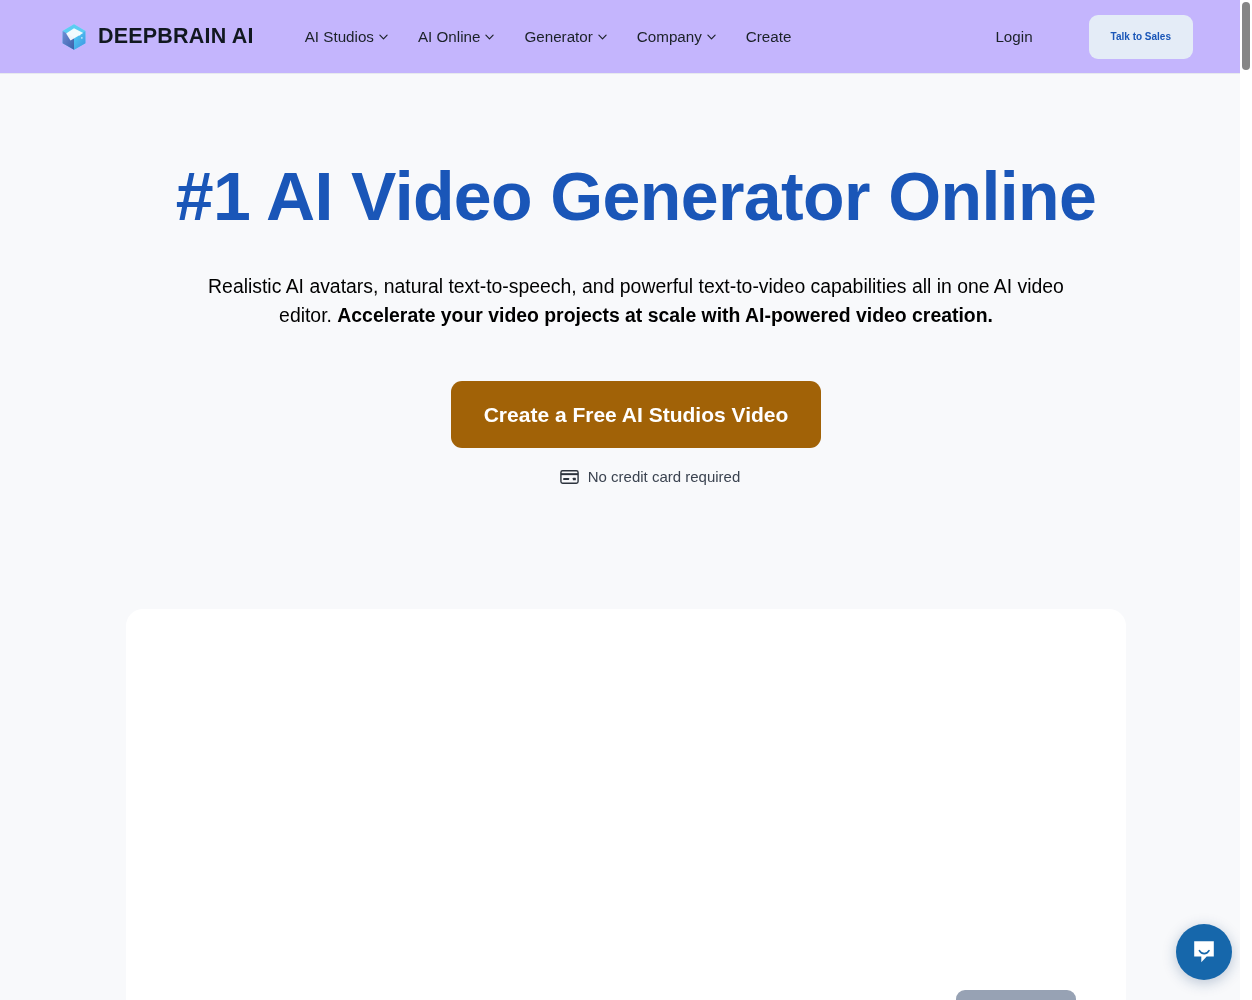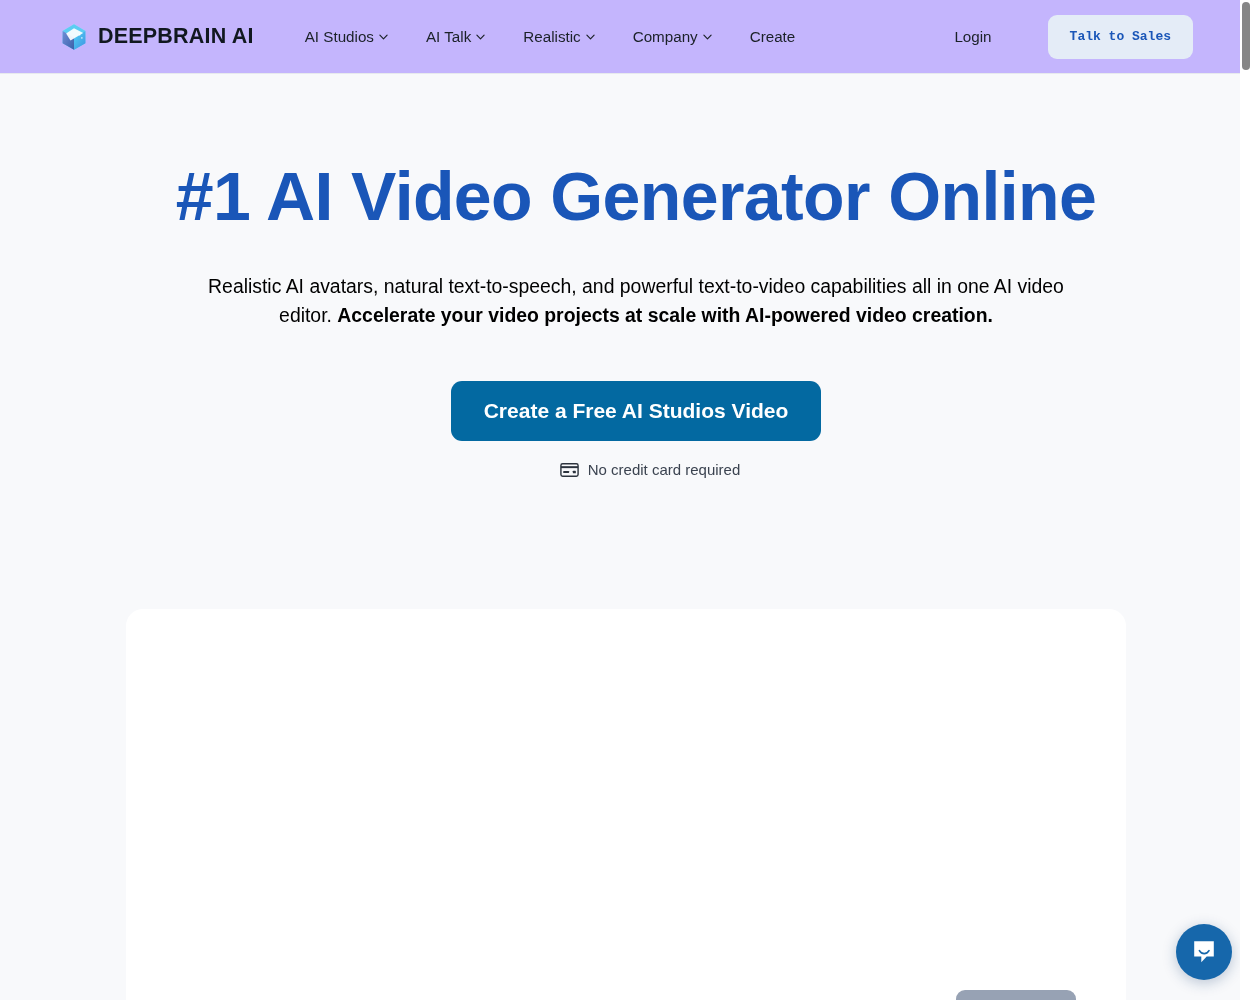--- a/index.html
+++ b/index.html
@@ -21,41 +21,41 @@
     z-index:20;
   }
   .brand { display:flex; align-items:center; gap:10px; margin-left:60px; }
   .brand-mark { width:28px; height:28px; display:block; }
   .brand-text {
     font-size:21.5px; font-weight:700; letter-spacing:0.2px;
     color:#111820; white-space:nowrap;
   }
   .brand-text .lite { font-weight:700; }
 
-  .nav { display:flex; align-items:flex-start; margin-left:51px; gap:8px; }
+  .nav { display:flex; align-items:flex-start; margin-left:51px; gap:0; }
   .nav-item {
     display:flex; align-items:center; gap:5px;
     font-size:15.2px; color:#1b2128; white-space:nowrap;
     padding:8px 0; margin-right:30px; cursor:pointer;
   }
   .nav-item:last-child { margin-right:0; }
   .chev { width:9px; height:6px; display:block; flex:none; }
 
   .right-zone { display:flex; align-items:center; margin-left:auto; margin-right:47px; gap:16px; }
   .login-link {
     font-size:15.2px; color:#1b2128; cursor:pointer;
     margin-right:40px; white-space:nowrap;
   }
   .btn-sales {
     background:#e4ecf7; color:#1a56b8;
-    font-size:13px; font-weight:700;
+    font-size:10px; font-weight:700;
     border:none; border-radius:9px;
     height:44px; padding:0 22px;
     cursor:pointer; white-space:nowrap;
-    font-family:Liberation Mono, monospace;
+    font-family:Liberation Sans, sans-serif;
   }
   .btn-start {
     background:#1856b5; color:#ffffff;
     font-size:15.2px; font-weight:700;
     border:none; border-radius:9px;
     height:48px; padding:0 23px;
     margin-left:11px; cursor:pointer; white-space:nowrap;
     font-family:inherit;
   }
 
@@ -72,24 +72,24 @@
     margin:40px auto 0;
     width:870px;
     text-align:center;
     font-size:19.4px; line-height:29px;
     color:#000000;
   }
   .hero-sub b { font-weight:700; }
 
   .cta-wrap { text-align:center; margin-top:51px; }
   .btn-cta {
-    background:#0369a1; color:#fff;
+    background:#a16207; color:#fff;
     font-size:21px; font-weight:700;
     border:none; border-radius:11px;
-    height:60px; padding:0 33px;
+    height:67px; padding:0 33px;
     cursor:pointer; font-family:inherit;
   }
   .nocard {
     margin-top:20px;
     display:flex; align-items:center; justify-content:center; gap:9px;
     font-size:15px; color:#3b4350;padding-left:28px;
   }
   .card-icon { width:19px; height:14px; display:block; }
 
   
@@ -169,30 +169,30 @@
     <div class="nav-item">
       <span>AI Studios</span>
       <span>
         <svg class="chev" viewBox="0 0 10 6">
             <path d="M1 1l4 4 4-4" fill="none" stroke="#1b2128" stroke-width="1.3" stroke-linecap="round" stroke-linejoin="round"></path>
           </svg>
       </span>
     </div>
 
     <div class="nav-item">
-      <span>AI Talk</span>
-      <span>
-        <svg class="chev" viewBox="0 0 10 6">
-            <path d="M1 1l4 4 4-4" fill="none" stroke="#1b2128" stroke-width="1.3" stroke-linecap="round" stroke-linejoin="round"></path>
-          </svg>
-      </span>
-    </div>
-
-    <div class="nav-item">
-      <span>Realistic</span>
+      <span>AI Online</span>
+      <span>
+        <svg class="chev" viewBox="0 0 10 6">
+            <path d="M1 1l4 4 4-4" fill="none" stroke="#1b2128" stroke-width="1.3" stroke-linecap="round" stroke-linejoin="round"></path>
+          </svg>
+      </span>
+    </div>
+
+    <div class="nav-item">
+      <span>Generator</span>
       <span>
         <svg class="chev" viewBox="0 0 10 6">
             <path d="M1 1l4 4 4-4" fill="none" stroke="#1b2128" stroke-width="1.3" stroke-linecap="round" stroke-linejoin="round"></path>
           </svg>
       </span>
     </div>
 
     <div class="nav-item">
       <span>Company</span>
       <span>

